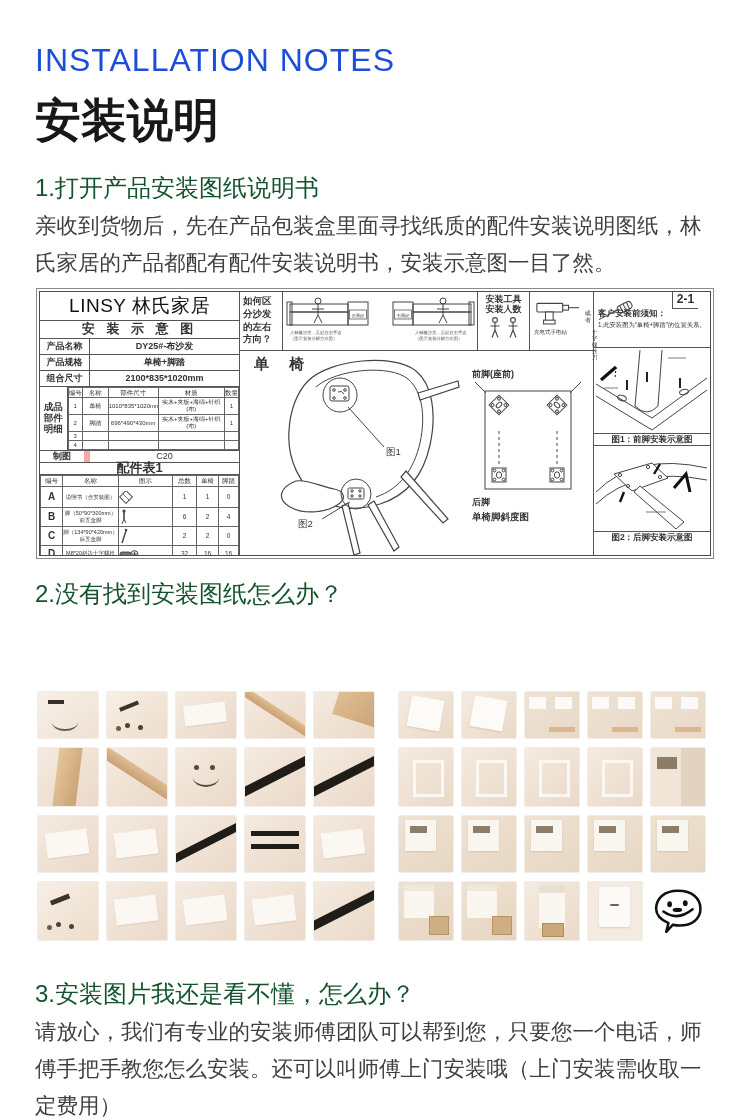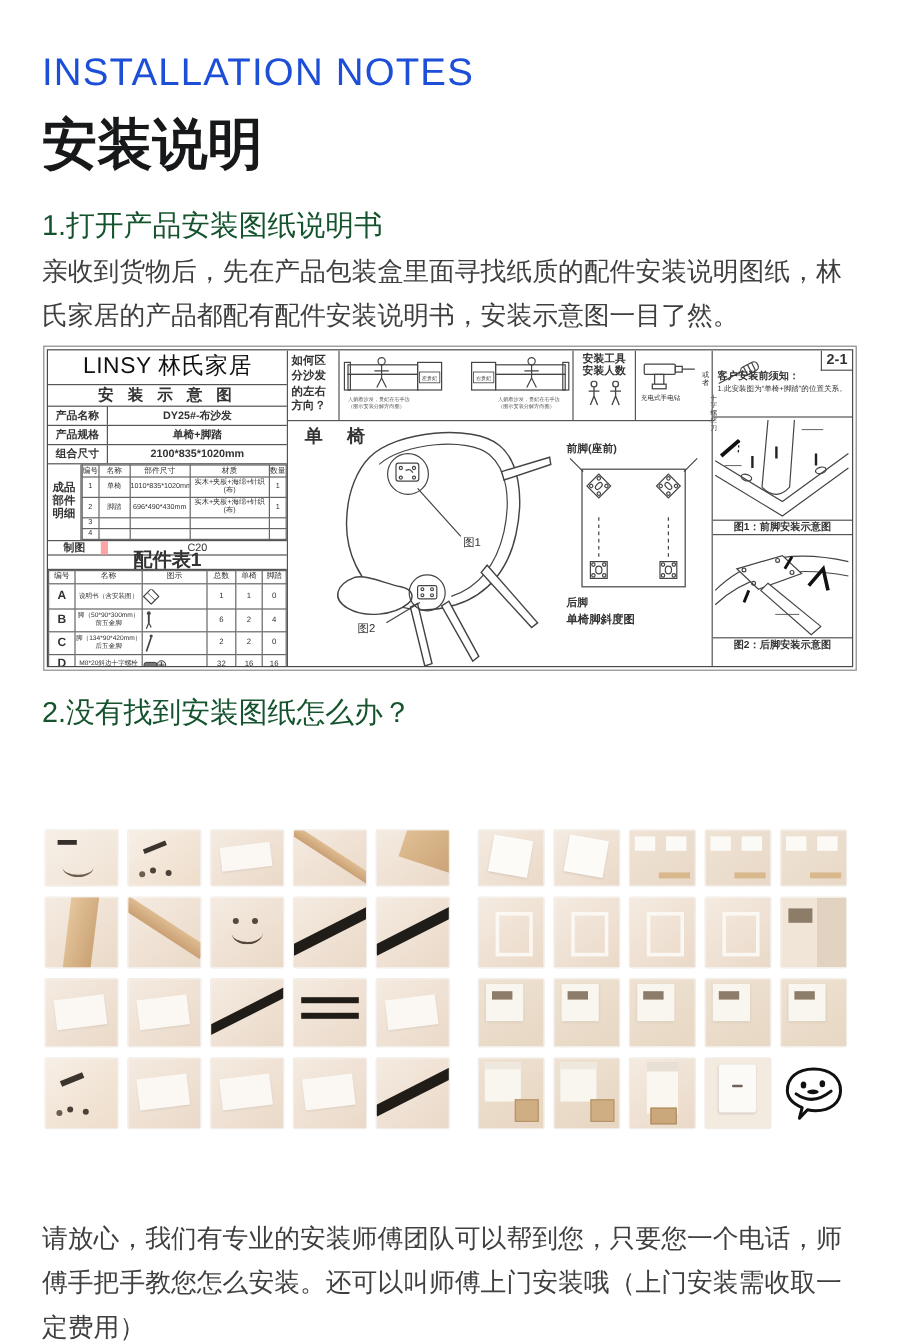--- a/index.html
+++ b/index.html
@@ -30,37 +30,37 @@
                text-align:center;font-weight:700;font-size:9.5px}
   table.tbl{border-collapse:collapse;width:100%;table-layout:fixed}
   table.tbl th,table.tbl td{border:1px solid #666;text-align:center;vertical-align:middle;
         font-weight:400;padding:0;overflow:hidden}
   .ptbl{font-size:6px;height:100%}
   .ptbl th{font-size:6.5px}
   .draft-row{height:12px;border-bottom:1px solid #555;display:flex}
   .draft-label{width:50px;border-right:6px solid #fca5a5;display:flex;align-items:center;justify-content:center;font-weight:700}
   .draft-val{flex:1;display:flex;align-items:center;justify-content:center}
   .acc-title{height:12px;border-bottom:1px solid #555;display:flex;align-items:center;justify-content:center;
-             font-weight:800;font-size:16px}
+             font-weight:800;font-size:13px}
   .atbl{font-size:6.5px}
   .atbl .code{font-size:10px;font-weight:700}
   .atbl .nm{font-size:5.5px;line-height:1.2}
 
   .dw-top{position:absolute;left:200px;top:0;width:355px;height:59px;border-bottom:1px solid #555;display:flex}
   .howto{width:43px;border-right:1px solid #555;padding:3px 3px;font-weight:800;font-size:9.5px;line-height:1.35}
   .sofas{width:195px;border-right:1px solid #555;display:flex;align-items:center;justify-content:space-around}
   .crew{width:52px;border-right:1px solid #555;text-align:center;padding-top:2px;font-weight:800;font-size:9px}
   .crew-men{display:flex;justify-content:center;gap:6px;margin-top:2px}
   .tools{flex:1;position:relative}
   .tool-cap{position:absolute;font-size:5.5px;color:#333}
   .dw-right{position:absolute;right:0;top:0;width:117px;height:100%;border-left:1px solid #555}
   .notice{height:56px;border-bottom:1px solid #555;position:relative;padding:3px 4px}
   .notice-title{font-weight:800;font-size:8.5px;margin-top:14px}
   .notice-line{font-size:6.3px;margin-top:2px}
-  .pageno{position:absolute;top:0;right:0;width:26px;height:17px;border-left:1px solid #555;border-bottom:1px solid #555;
+  .pageno{position:absolute;top:0;right:12px;width:26px;height:17px;border-left:1px solid #555;border-bottom:1px solid #555;
           display:flex;align-items:center;justify-content:center;font-size:12px;font-weight:700}
   .figpanel{height:86px;border-bottom:1px solid #555;overflow:hidden}
   .figcap{height:12px;border-bottom:1px solid #555;display:flex;align-items:center;justify-content:center;
           font-weight:800;font-size:8.5px}
   .dw-mid{position:absolute;left:200px;top:59px;width:355px;bottom:0}
   .chair-label{position:absolute;left:14px;top:4px;font-size:15px;font-weight:800;letter-spacing:8px}
   .plates{position:absolute;left:232px;top:18px;width:112px;text-align:left}
   .plate-cap{font-weight:800;font-size:9px}
   .slope-cap{font-weight:800;font-size:9.5px;margin-top:4px}
 
@@ -555,15 +555,16 @@
     <path d="M46,5 C72,5 86,19 86,37 C86,55 71,67 49,67 C45,67 41,66.5 37,65.5 L25,78 L29,62.5 C15,56.5 7,48 7,37 C7,19 21,5 46,5 Z" fill="#fff" stroke="#111" stroke-width="4.5" stroke-linejoin="round"></path>
     <ellipse cx="31" cy="29" rx="4.2" ry="5.2" fill="#111"></ellipse>
     <ellipse cx="59" cy="27" rx="4.2" ry="5.2" fill="#111"></ellipse>
     <ellipse cx="45" cy="39" rx="8.5" ry="3.6" fill="#111"></ellipse>
     <path d="M20,42 Q45,60 72,38" fill="none" stroke="#111" stroke-width="4.5" stroke-linecap="round"></path>
   </svg>
 </div>
       </div>
     </div>
 
+  <h2 class="abs sec-h" style="top:978px">3.安装图片我还是看不懂，怎么办？</h2>
   <p class="abs sec-p" style="top:1014px">请放心，我们有专业的安装师傅团队可以帮到您，只要您一个电话，师傅手把手教您怎么安装。还可以叫师傅上门安装哦（上门安装需收取一定费用）</p>
 
 </div>
 
 </body></html>

